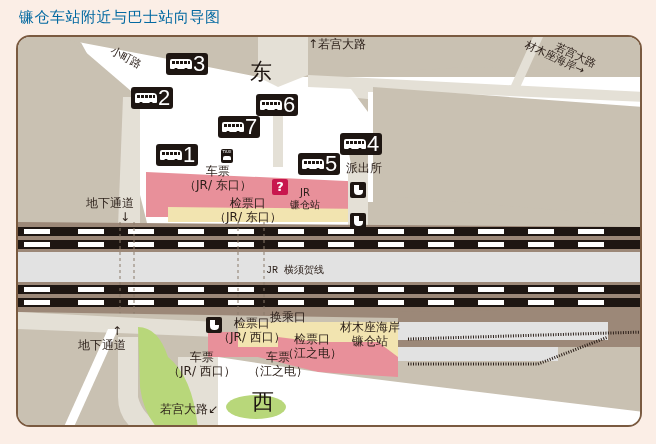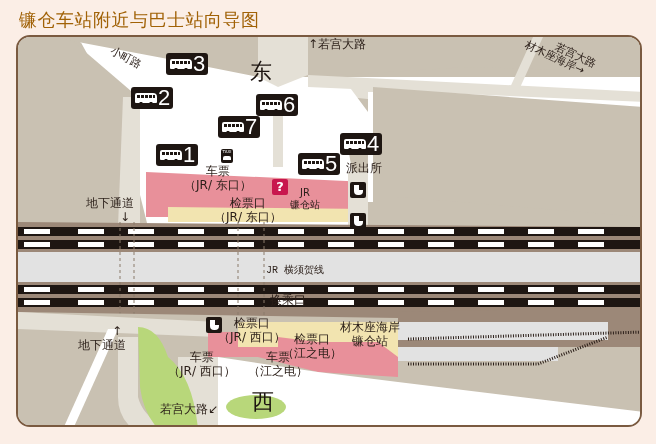--- a/index.html
+++ b/index.html
@@ -4,21 +4,21 @@
 <style>
   html, body { margin: 0; padding: 0; }
   body {
     width: 656px; height: 444px; overflow: hidden;
     background: #fbeee6;
     font-family: "DejaVu Sans", sans-serif;
     position: relative;
   }
   .title {
     position: absolute; left: 19px; top: 8px;
-    font-size: 18px; color: #a16207; letter-spacing: 0.5px;
+    font-size: 15px; color: #0369a1; letter-spacing: 0.5px;
   }
   .map-frame {
     position: absolute; left: 16px; top: 35px; width: 626px; height: 392px;
     border: 2px solid #7a5a40; border-radius: 14px; overflow: hidden;
     background: #ffffff;
     box-sizing: border-box;
   }
   svg.map { position: absolute; left: 0; top: 0; }
   .lbl {
     position: absolute; font-size: 12px; color: #2a1e18; white-space: nowrap;
@@ -239,21 +239,21 @@
   <div class="lbl" style="left:60px;top:288px;">
       <div style="text-align:right;padding-right:4px;">↑</div>
       <div>地下通道</div>
     </div>
 
   <div class="icon-box toilet" style="left:188px;top:280px;"></div>
   <div class="lbl" style="left:200px;top:280px;">
       <div>检票口</div>
       <div>（JR/ 西口）</div>
     </div>
-  <div class="lbl" style="left:252px;top:257px;">换乘口</div>
+  <div class="lbl" style="left:252px;top:274px;">换乘口</div>
   <div class="lbl" style="left:264px;top:296px;">
       <div>检票口</div>
       <div>（江之电）</div>
     </div>
   <div class="lbl" style="left:322px;top:284px;">
       <div>材木座海岸</div>
       <div>镰仓站</div>
     </div>
   <div class="lbl" style="left:150px;top:314px;">
       <div>车票</div>

